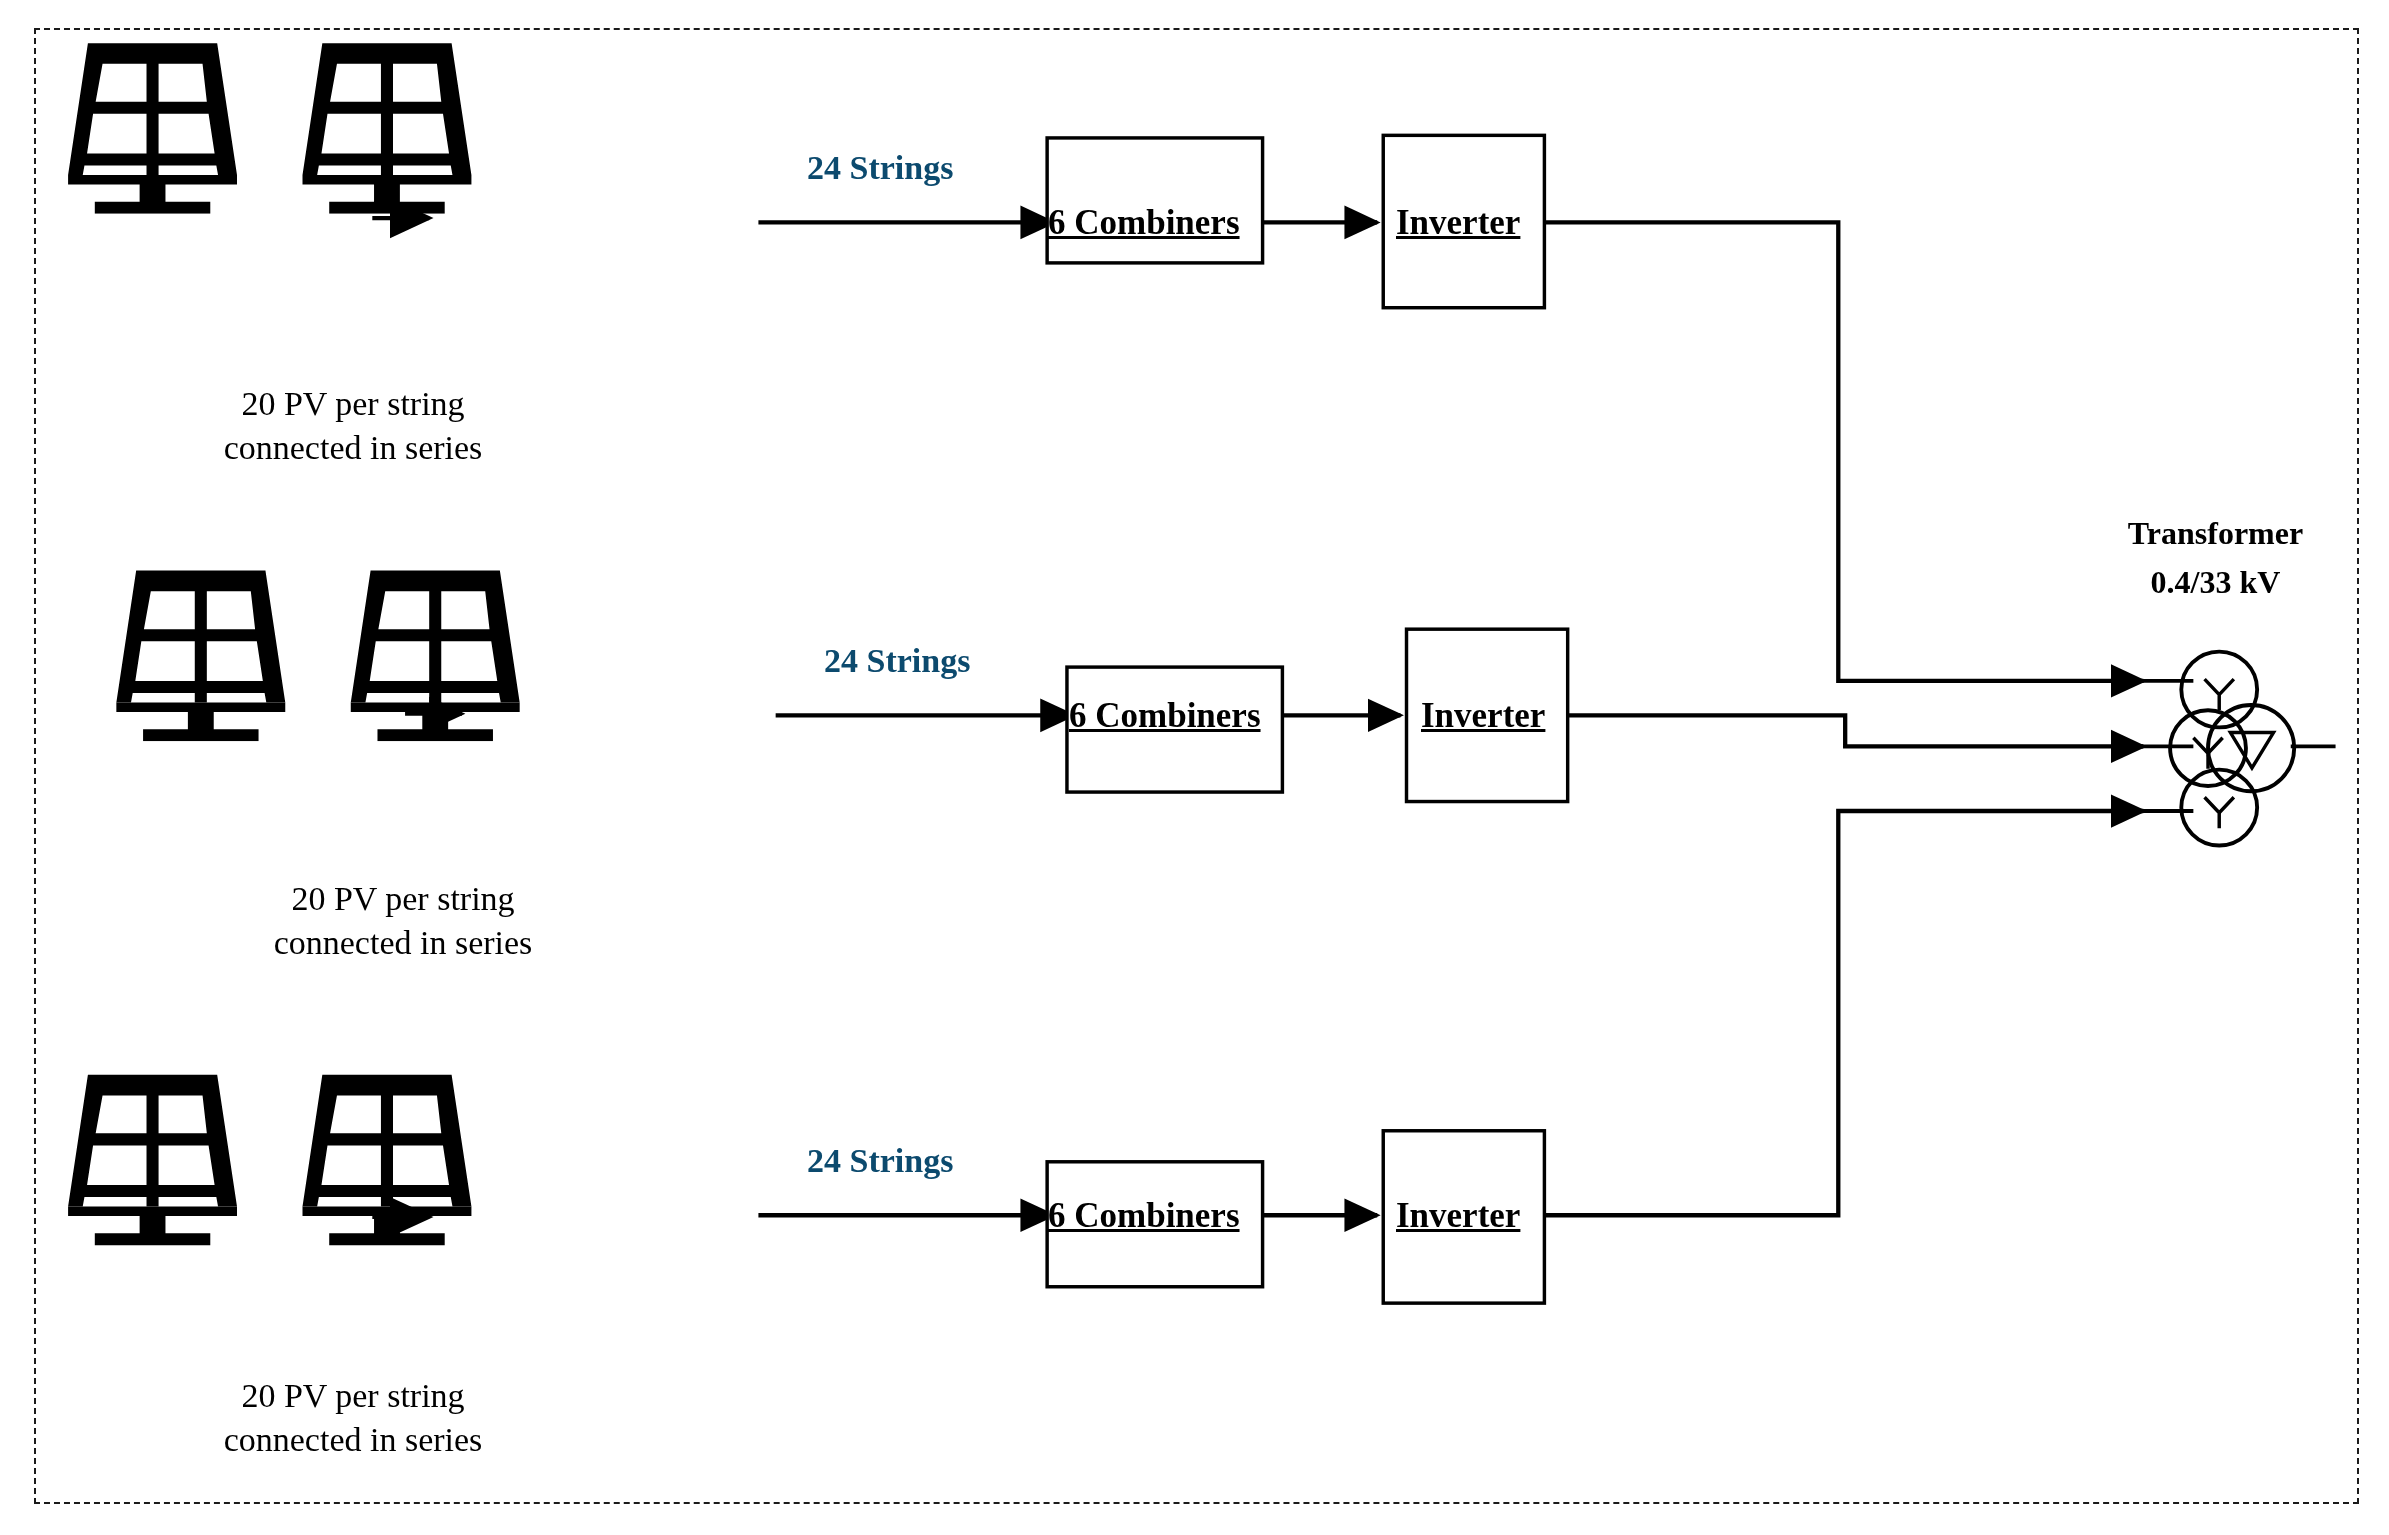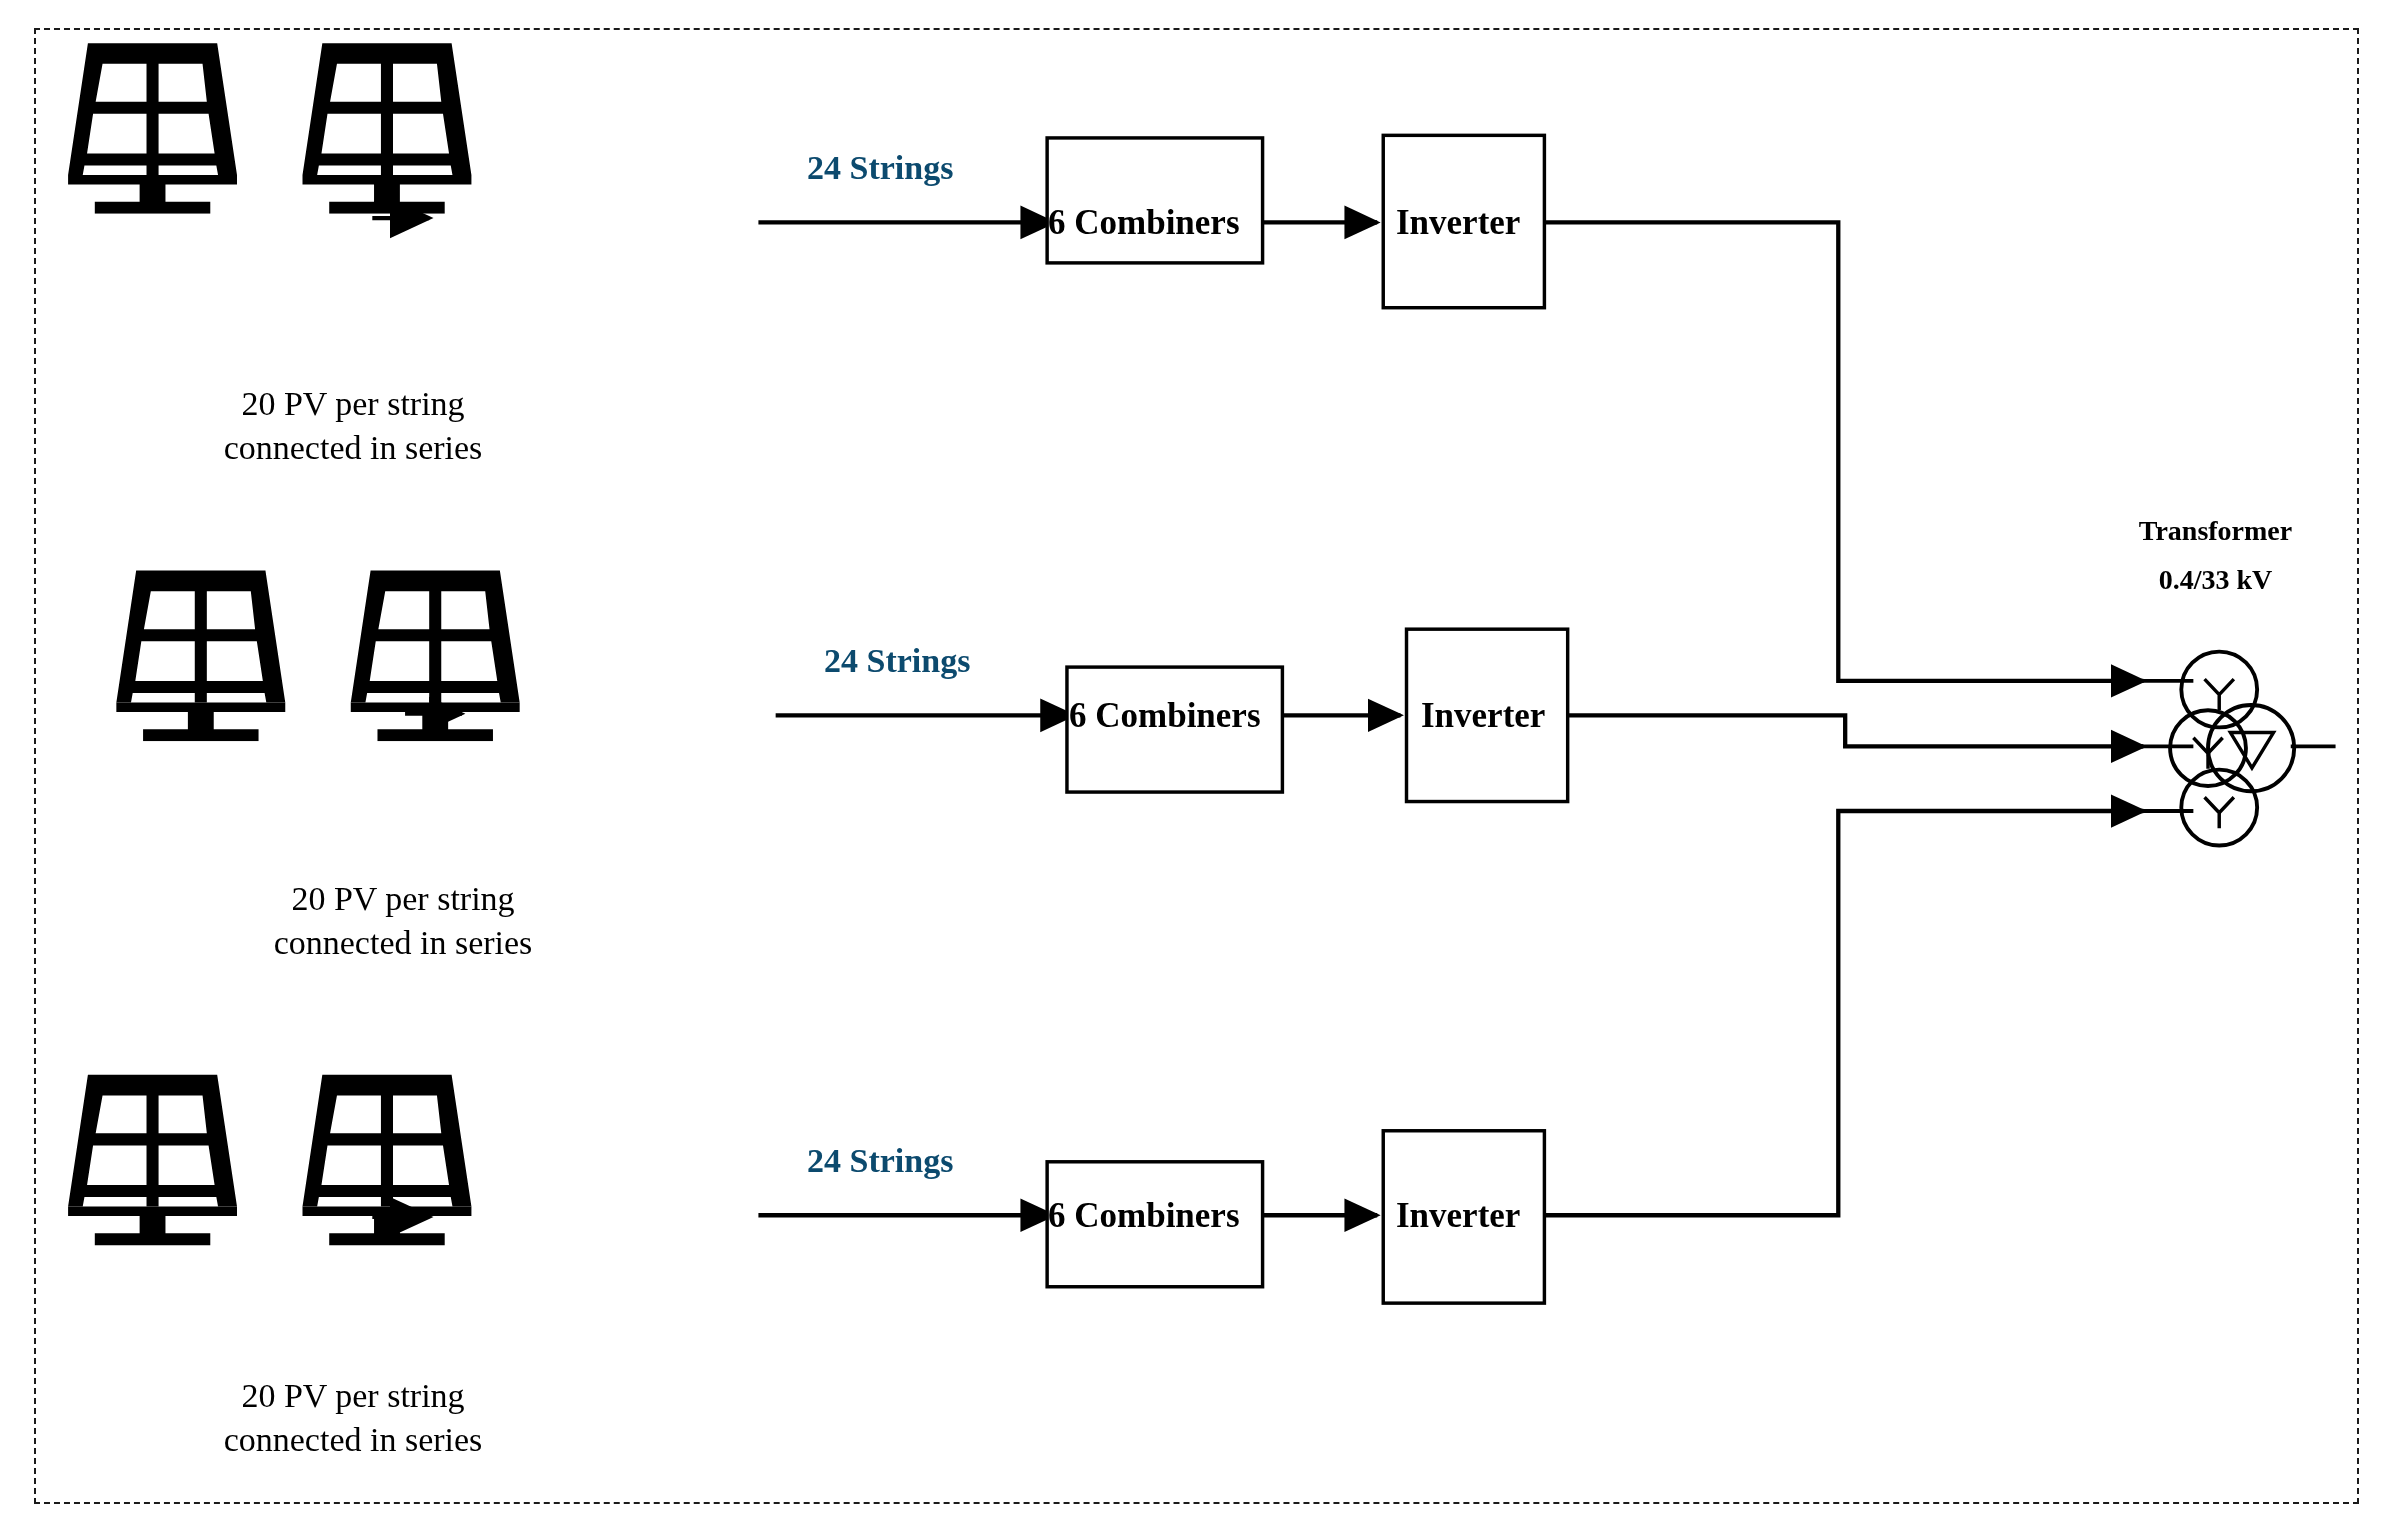--- a/index.html
+++ b/index.html
@@ -46,25 +46,26 @@
     font-size: 34px;
     color: #0c4a6e;
     white-space: nowrap;
   }
   .box-label {
     position: absolute;
     font-weight: bold;
     font-size: 35px;
     color: #000000;
     white-space: nowrap;
+    text-decoration: underline;
   }
   .xf-label {
     position: absolute;
     font-weight: bold;
-    font-size: 28px;
+    font-size: 32px;
     color: #000000;
     white-space: nowrap;
     text-align: center;
   }
 </style>
 </head>
 <body>
 
 <div id="page">
 

